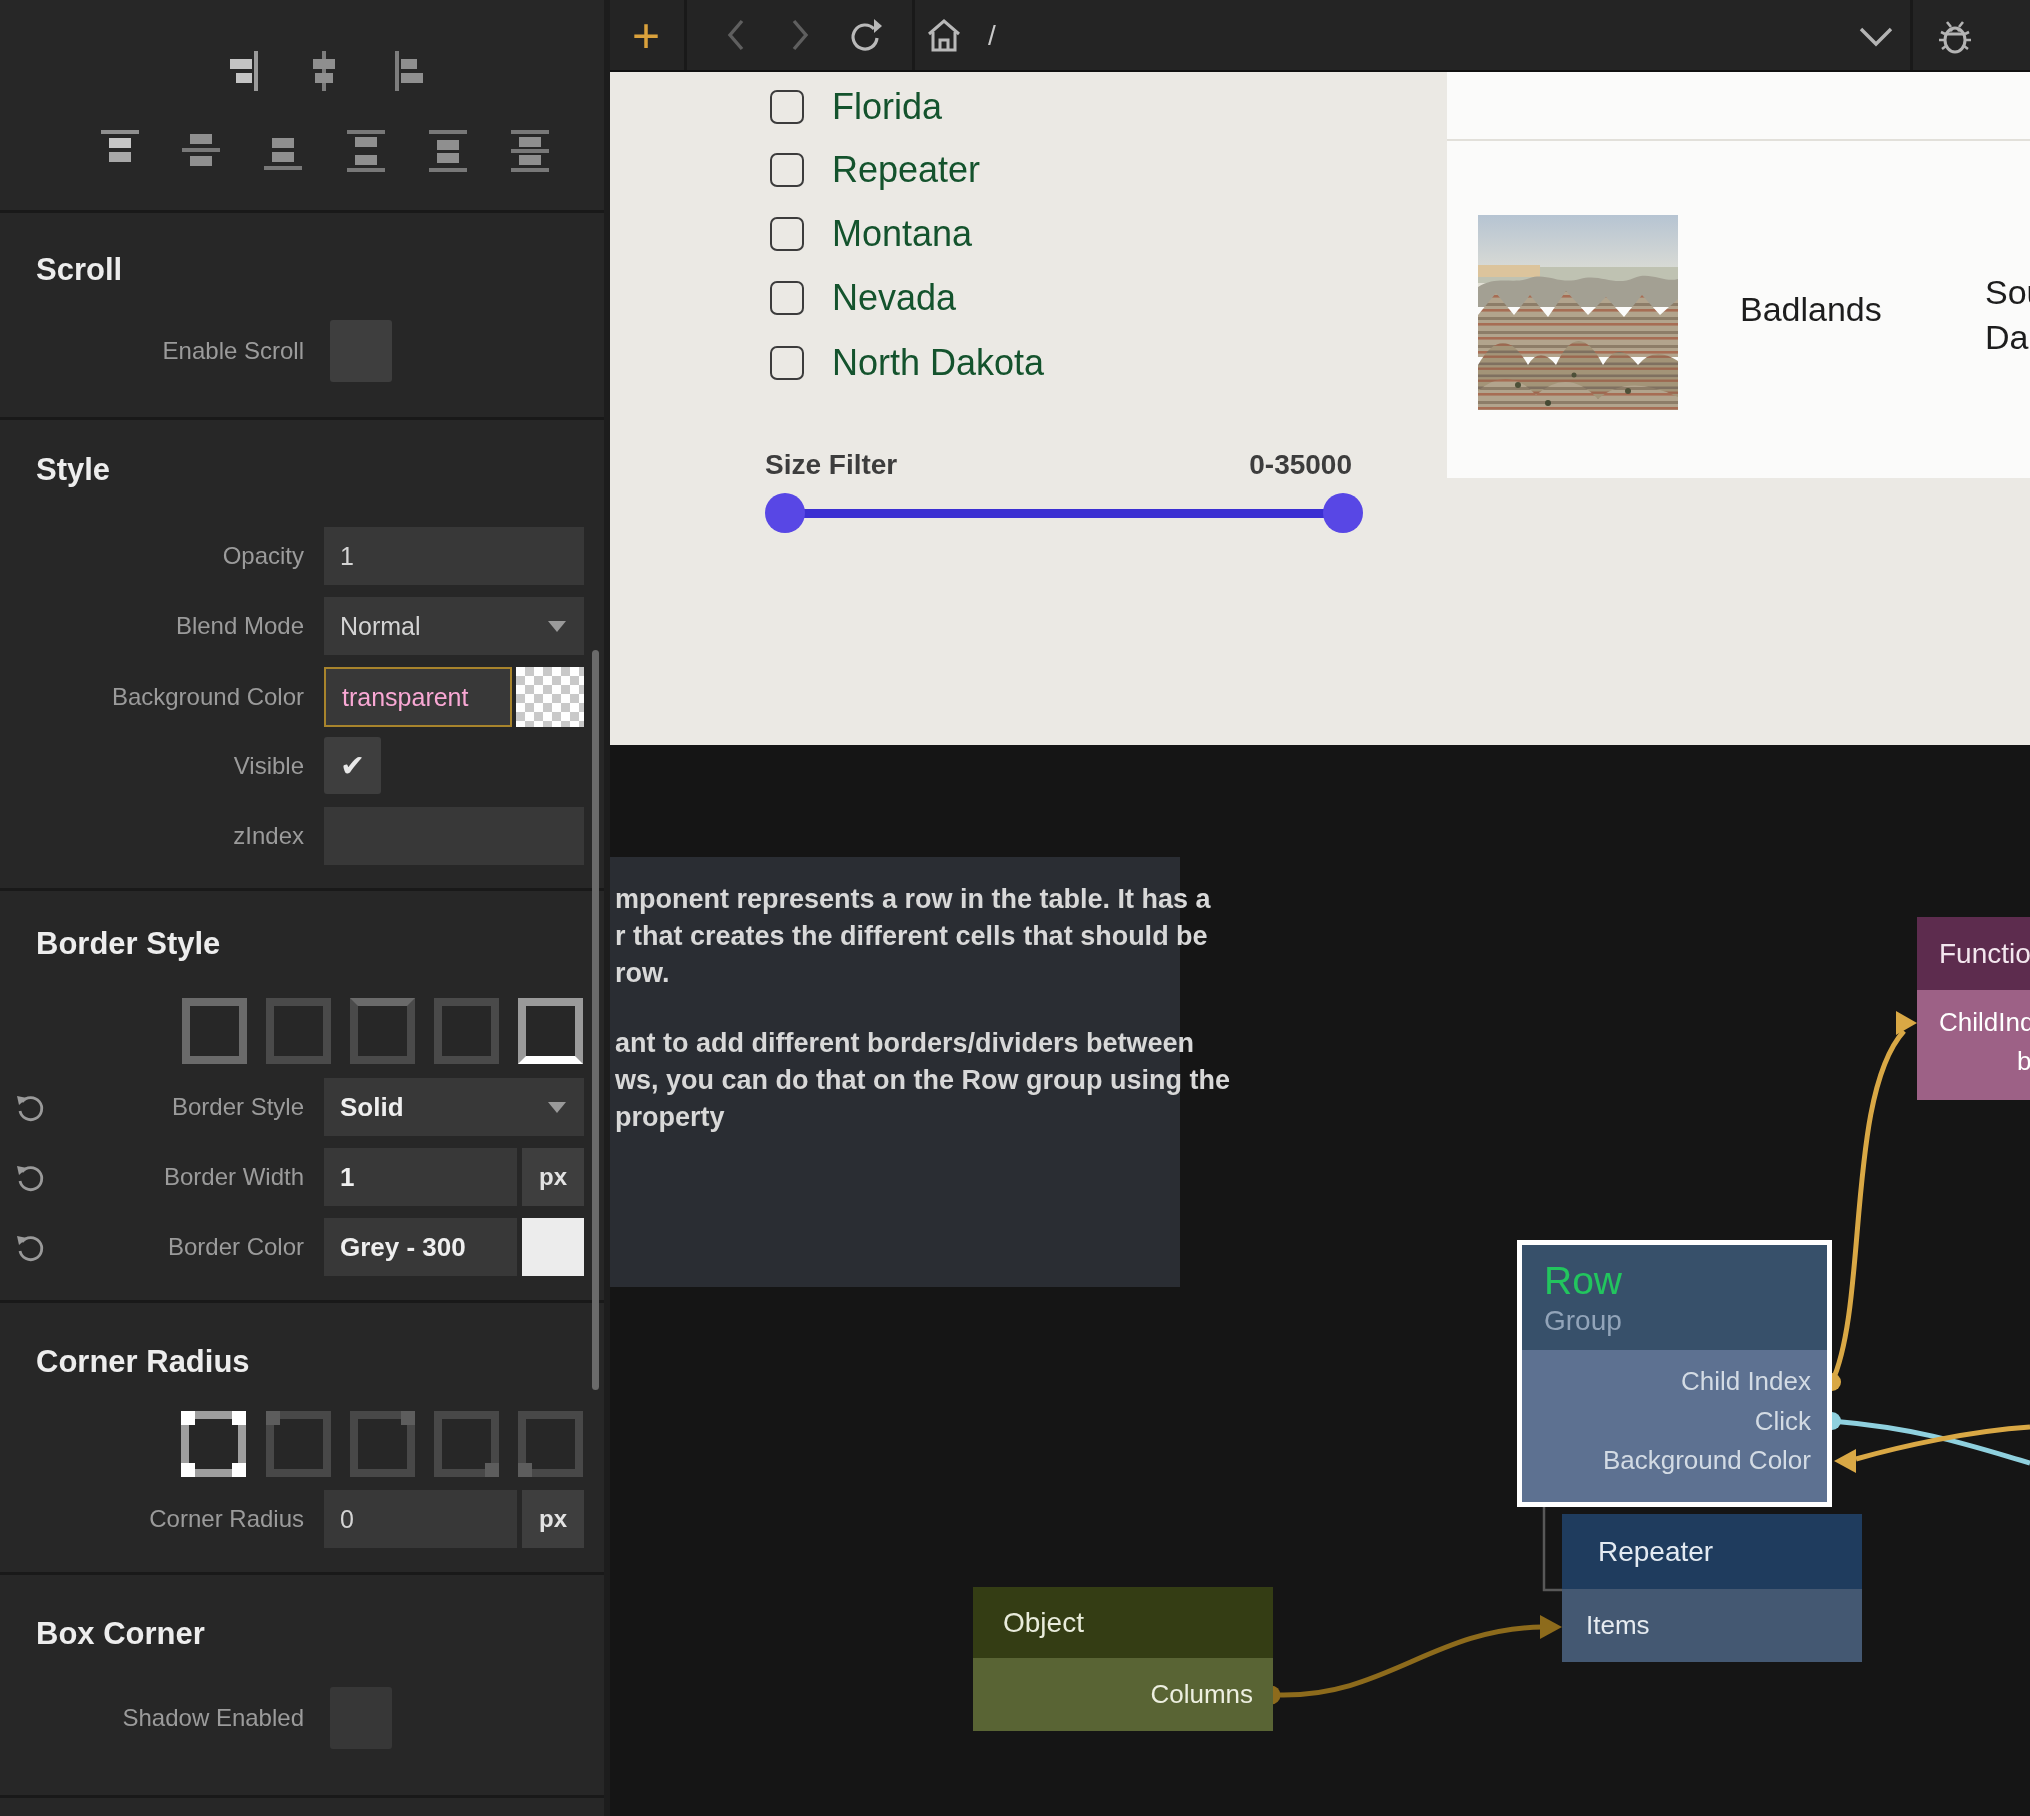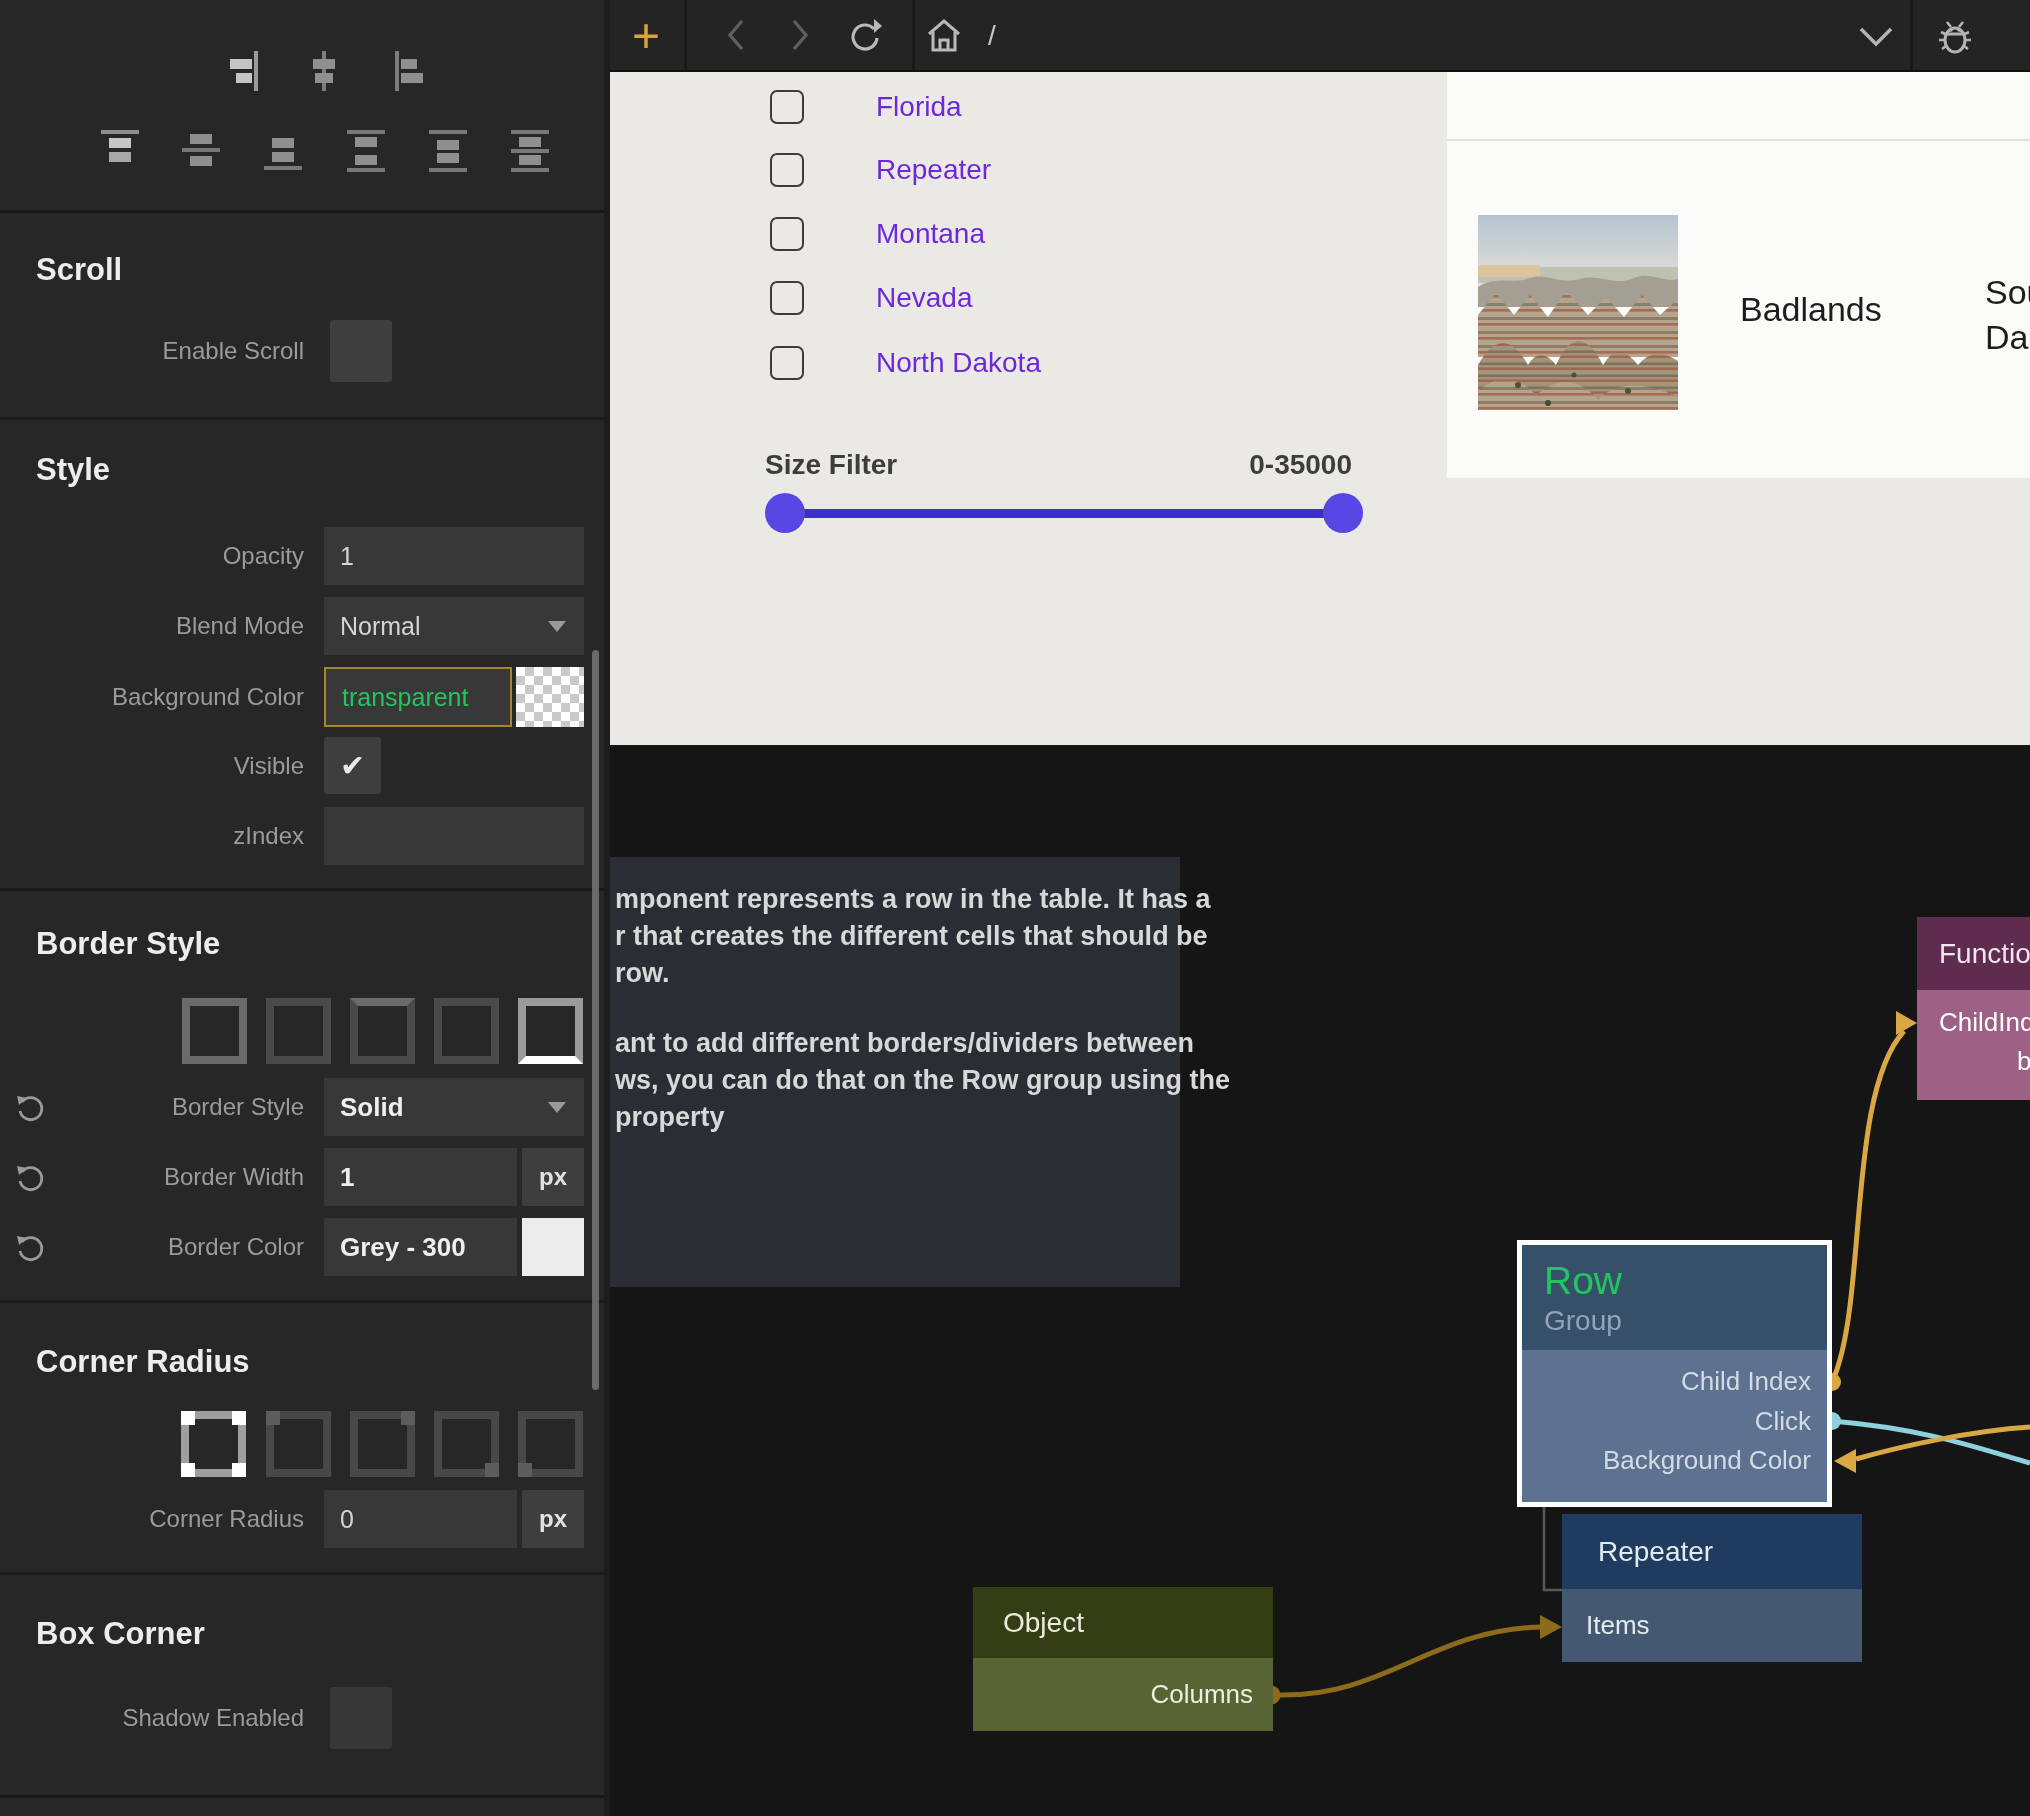--- a/index.html
+++ b/index.html
@@ -32,21 +32,21 @@
   #chrome { left:610px; top:0; width:1420px; height:72px; background:#242424;
             border-bottom:2px solid #111; }
   .vsep { top:0; width:3px; height:70px; background:#191919; }
   #plus-btn { left:12px; top:0; width:48px; height:70px; display:flex; align-items:center;
               justify-content:center; font-size:48px; font-weight:300; color:#daa13c; }
   .chrome-ic { top:17px; }
 
   
   #preview { left:610px; top:72px; width:1420px; height:673px; background:#ebe9e4; overflow:hidden; }
   .pv-checkbox { left:160px; width:34px; height:34px; border:2.5px solid #3c3c3c; border-radius:7px; }
-  .pv-label { left:222px; font-size:28px; color:#6d28d9; line-height:34px;margin-left:44px; }
+  .pv-label { left:222px; font-size:36px; color:#14532d; line-height:34px; }
   #slider-track { left:173px; top:437px; width:562px; height:9px; background:#3b2fd2; border-radius:5px; }
   .slider-handle { top:421px; width:40px; height:40px; border-radius:50%; background:#5847e5; }
   #pv-card { left:837px; top:0; width:593px; height:406px; background:#fbfbfa; overflow:hidden; }
   #card-divider { left:0; top:67px; width:593px; height:2px; background:#e2e0da; }
 
   
   #editor { left:610px; top:745px; width:1420px; height:1071px; background:#151515; overflow:hidden; }
   #tooltip { left:0; top:112px; width:570px; height:430px; background:#2a2d33; padding:24px 0 0 5px; }
   .tt-line { font-size:27px; font-weight:bold; color:#d8d8d8; line-height:37px; white-space:nowrap; }
   .node { overflow:hidden; }
@@ -278,21 +278,21 @@
 
     <div class="abs sec-title" style="top:452px">Style</div>
     <div class="abs lp-label" style="top:527px; height:58px">Opacity</div>
     <div class="abs inputbox" style="left:324px; top:527px; width:260px; height:58px">1</div>
     <div class="abs lp-label" style="top:597px; height:58px">Blend Mode</div>
     <div class="abs inputbox" style="left:324px; top:597px; width:260px; height:58px">
       <span>Normal</span>
     </div>
     <div class="abs chev" style="left:548px; top:621px"></div>
     <div class="abs lp-label" style="top:667px; height:60px">Background Color</div>
-    <div class="abs inputbox" style="left:324px; top:667px; width:188px; height:60px; border:2.5px solid #a8842c; color:#22c55e">transparent</div>
+    <div class="abs inputbox" style="left:324px; top:667px; width:188px; height:60px; border:2.5px solid #a8842c; color:#f9a8d4">transparent</div>
     <div class="abs" style="left:516px; top:667px; width:68px; height:60px;
          background:repeating-conic-gradient(#c9c9c9 0% 25%, #ffffff 0% 50%) 0 0/18px 18px"></div>
     <div class="abs lp-label" style="top:737px; height:57px">Visible</div>
     <div class="abs cb" style="left:324px; top:737px; width:57px; height:57px; display:flex; align-items:center;
          justify-content:center; color:#e8e8e8; font-size:30px">✔</div>
     <div class="abs lp-label" style="top:807px; height:58px">zIndex</div>
     <div class="abs inputbox" style="left:324px; top:807px; width:260px; height:58px"></div>
 
     <div class="abs lp-divider" style="top:888px"></div>
 

